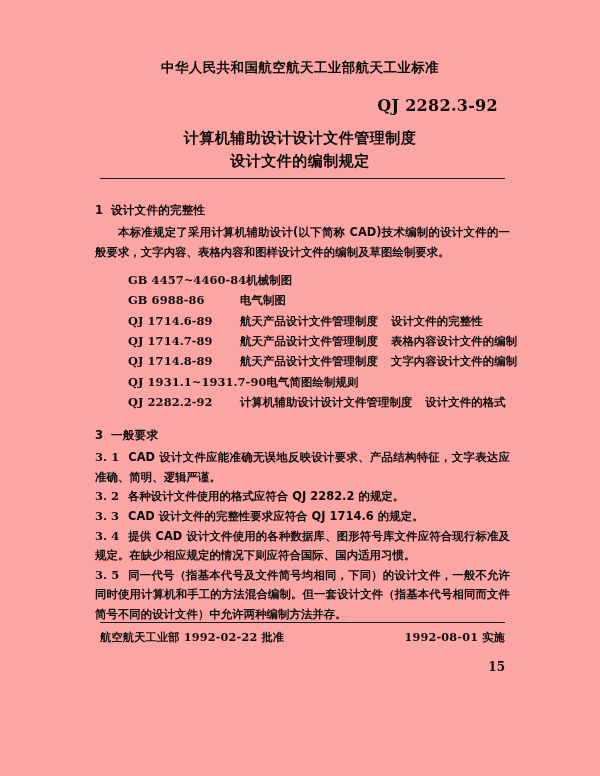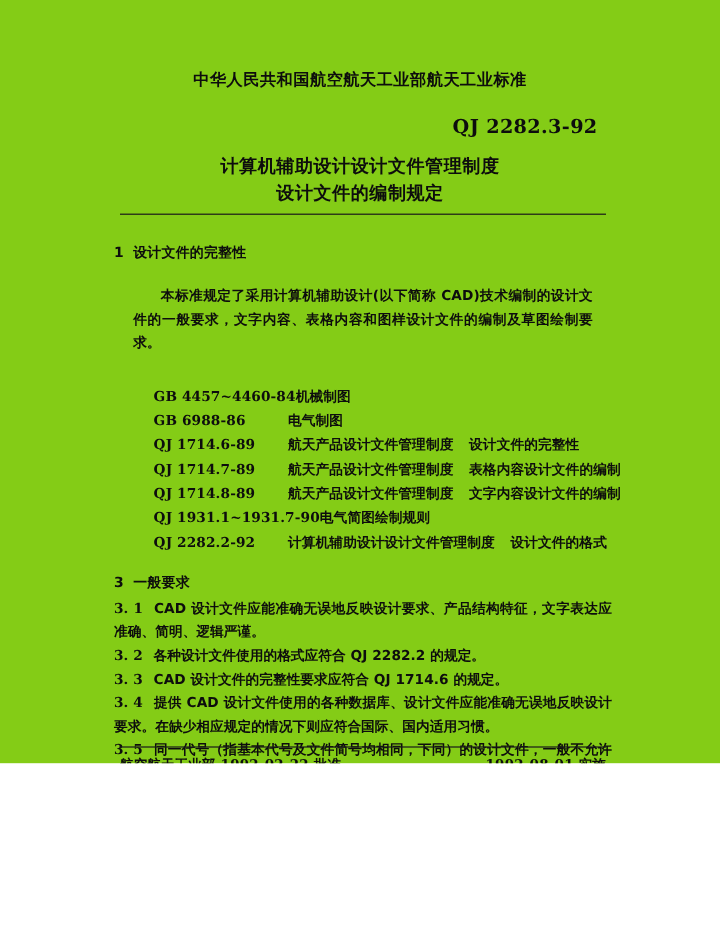--- a/index.html
+++ b/index.html
@@ -12,22 +12,22 @@
     width: 600px;
     height: 776px;
     font-family: "DejaVu Sans", "Liberation Sans", sans-serif;
     color: #0d0d0d;
     -webkit-font-smoothing: antialiased;
   }
 
   .page {
     position: relative;
     width: 600px;
-    height: 636px;
-    background: #84cc16;
+    height: 776px;
+    background: #fca5a5;
     box-sizing: border-box;
     overflow: hidden;
     text-decoration: underline;
   }
 
   
   .content {
     position: absolute;
     left: 95px;
     top: 60px;
@@ -100,21 +100,21 @@
     margin: 5px 0 2px 0;
     letter-spacing: 0.2px;
   }
   .sec-head .sec-num {
     display: inline-block;
     width: 16px;
   }
 
   
   .para {
-    margin: 16px;
+    margin: 0;
     text-align: justify;
     text-indent: 23px;
     font-weight: bold;
     letter-spacing: 0.05px;
   }
 
   
   .ref-list {
     list-style: none;
     margin: 3px 0 0 0;
@@ -241,21 +241,21 @@
     <p class="clause">
       <span class="cl-num">3. 1</span><span>CAD 设计文件应能准确无误地反映设计要求、产品结构特征，文字表达应准确、简明、逻辑严谨。</span>
     </p>
     <p class="clause">
       <span class="cl-num">3. 2</span><span>各种设计文件使用的格式应符合 QJ 2282.2 的规定。</span>
     </p>
     <p class="clause">
       <span class="cl-num">3. 3</span><span>CAD 设计文件的完整性要求应符合 QJ 1714.6 的规定。</span>
     </p>
     <p class="clause">
-      <span class="cl-num">3. 4</span><span>提供 CAD 设计文件使用的各种数据库、设计文件应能准确无误地反映设计要求。在缺少相应规定的情况下则应符合国际、国内适用习惯。</span>
+      <span class="cl-num">3. 4</span><span>提供 CAD 设计文件使用的各种数据库、图形符号库文件应符合现行标准及规定。在缺少相应规定的情况下则应符合国际、国内适用习惯。</span>
     </p>
     <p class="clause">
       <span class="cl-num">3. 5</span><span>同一代号（指基本代号及文件简号均相同，下同）的设计文件，一般不允许同时使用计算机和手工的方法混合编制。但一套设计文件（指基本代号相同而文件简号不同的设计文件）中允许两种编制方法并存。</span>
     </p>
 
   </div>
 
   <hr class="rule rule-bottom">
 
   <div class="footer">

